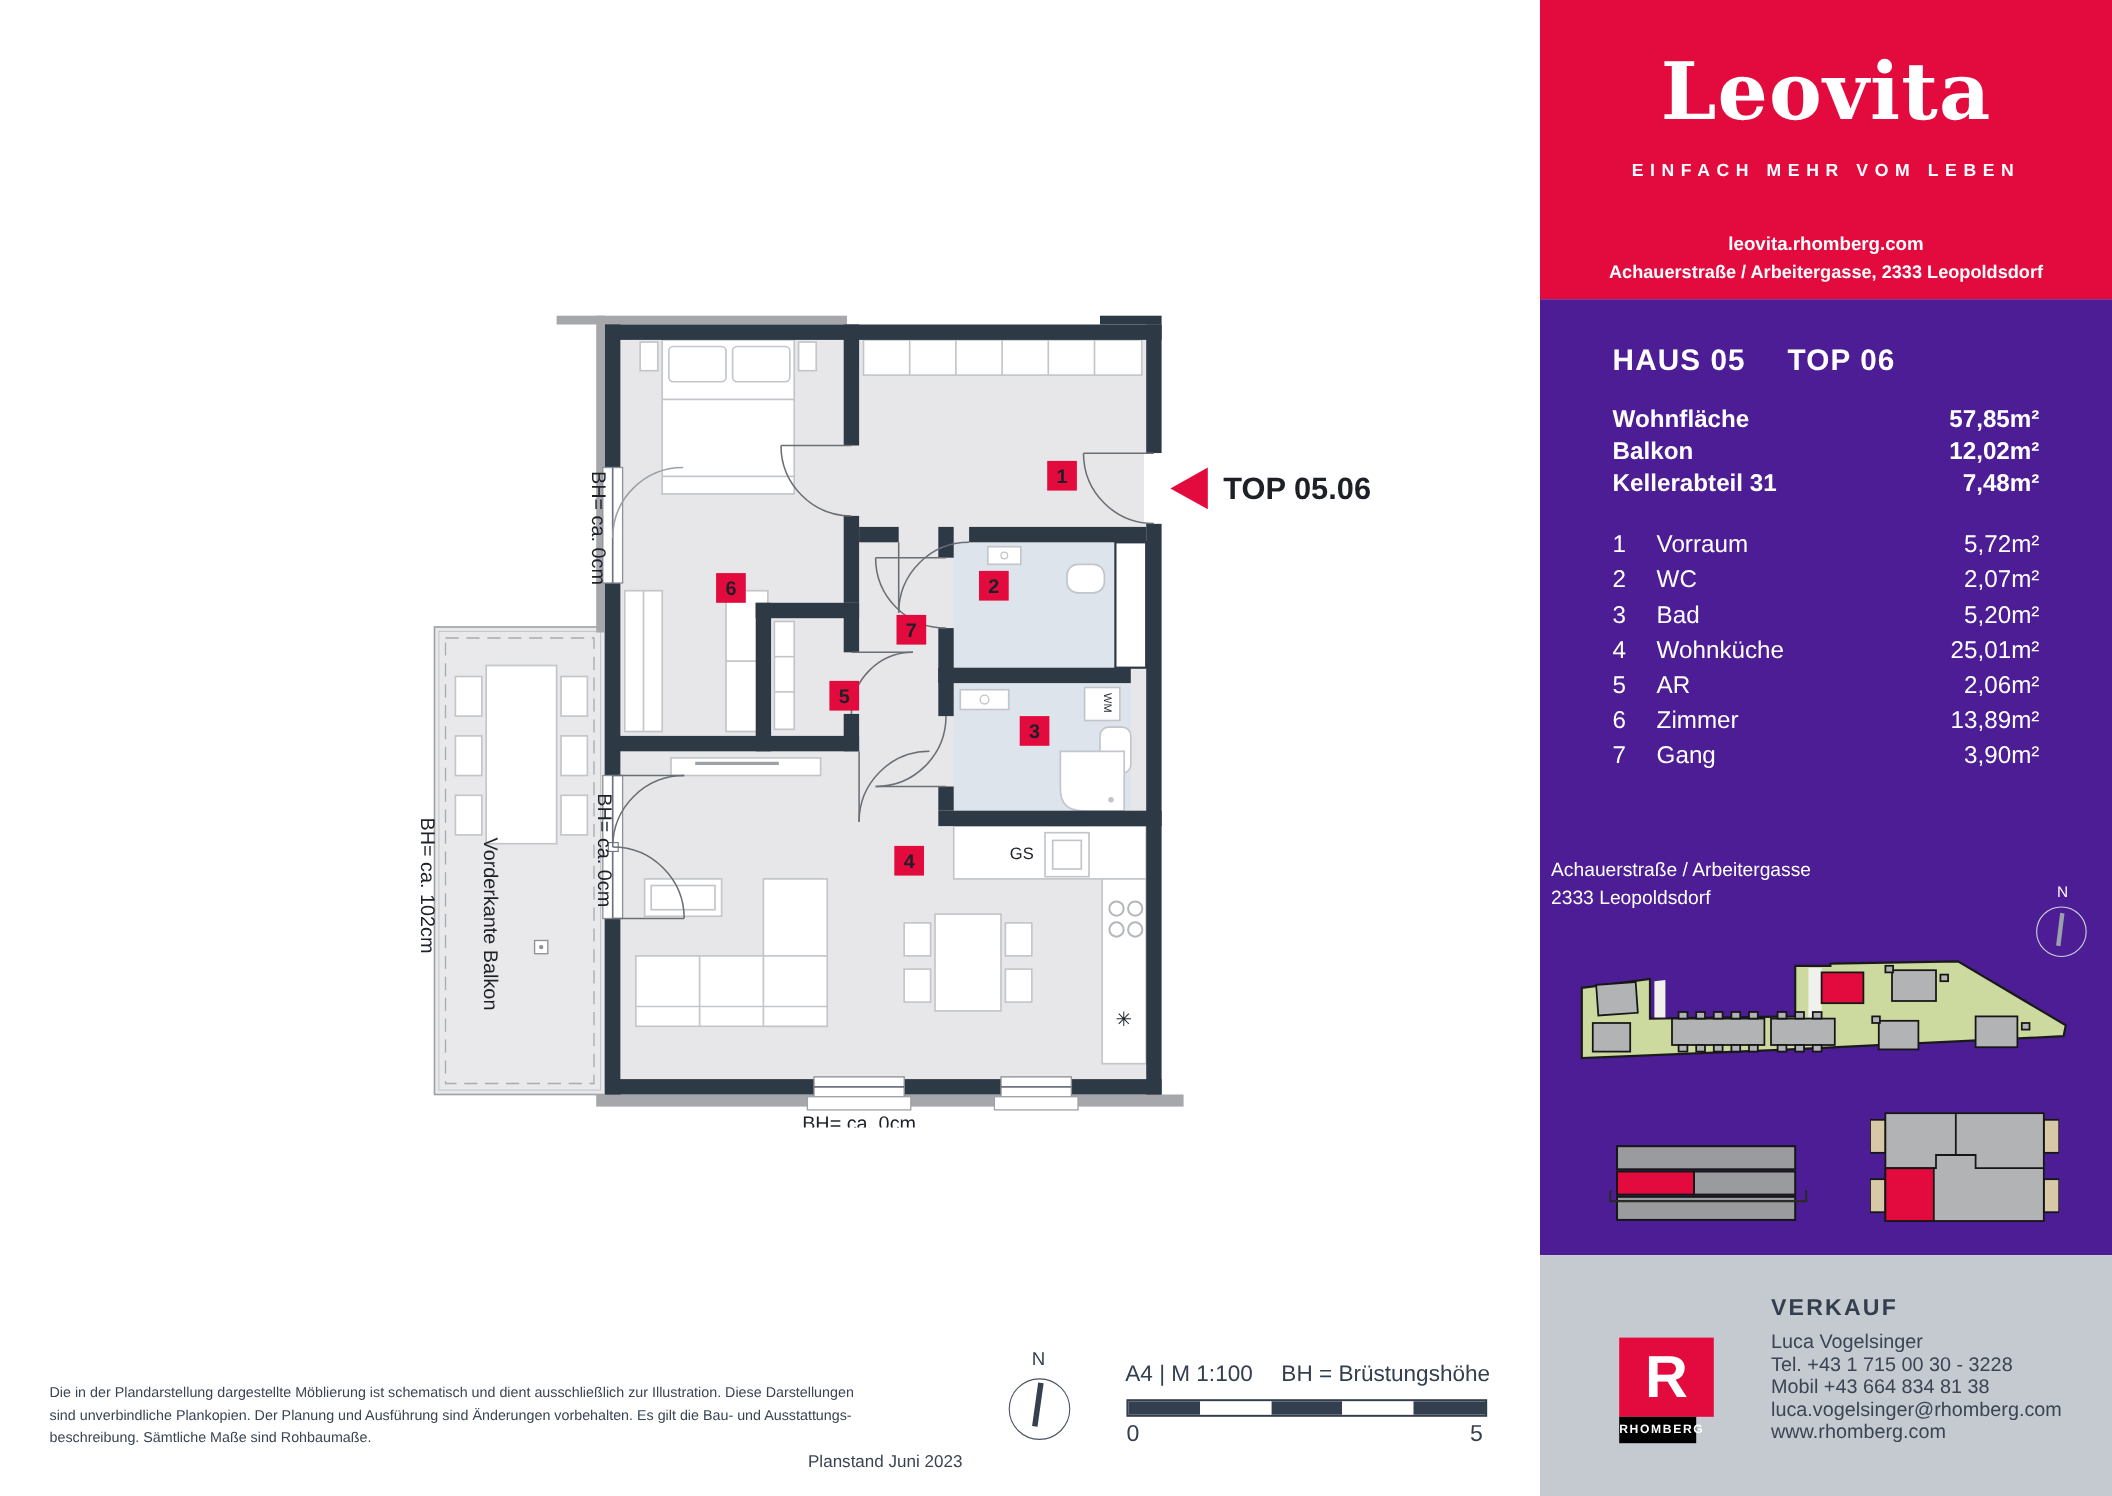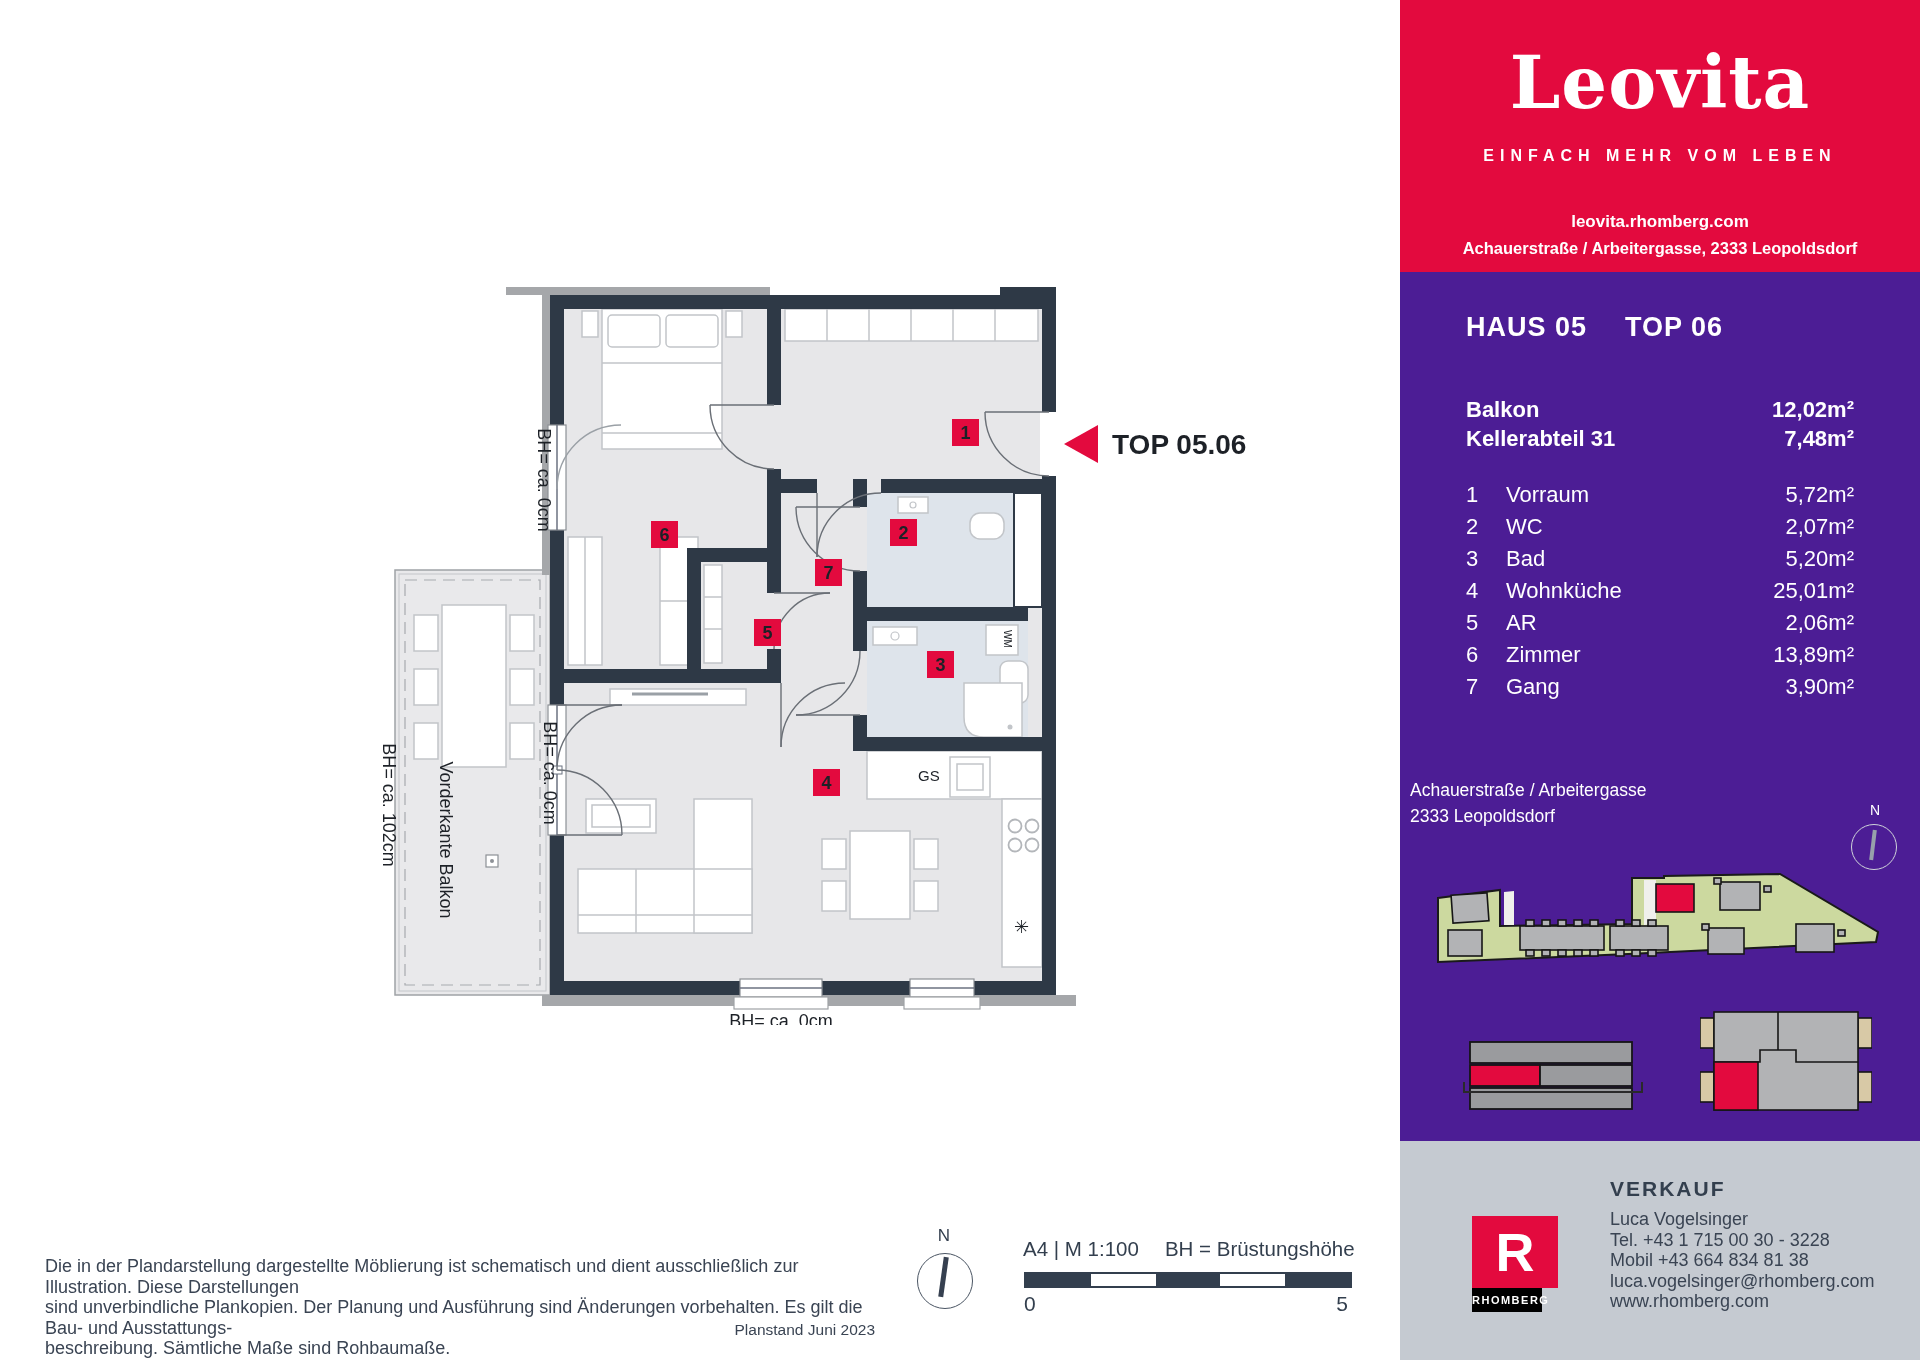--- a/index.html
+++ b/index.html
@@ -27,21 +27,21 @@
   #sb-compass .needle{position:absolute;left:24px;top:28px;width:4px;height:30px;background:#97a0ab;transform:rotate(7deg);}
   #sb-compass .nlab{position:absolute;left:0;top:0;width:56px;text-align:center;font-size:14px;}
   
   #footer{left:1400px;top:1141px;width:520px;height:219px;background:#c5cad1;}
   #rh-logo{position:absolute;left:72px;top:75px;width:86px;height:96px;}
   #rh-logo .sq{position:absolute;left:0;top:0;width:86px;height:72px;background:#e30a3e;color:#fff;text-align:center;font-weight:700;font-size:54px;line-height:72px;}
   #rh-logo .band{position:absolute;left:0;top:72px;width:70px;height:24px;background:#000000;color:#fff;font-size:11px;font-weight:700;letter-spacing:1.5px;text-align:center;line-height:24px;}
   #verkauf-h{position:absolute;left:210px;top:36px;font-size:21px;font-weight:700;letter-spacing:2px;color:#333f4e;}
   #verkauf-lines{position:absolute;left:210px;top:68px;font-size:18px;line-height:20.5px;color:#3a4453;}
   
-  #disclaimer{left:45px;top:1256px;width:830px;font-size:18px;line-height:20.5px;color:#3a4453;}
+  #disclaimer{left:45px;top:1256px;width:830px;font-size:13px;line-height:20.5px;color:#3a4453;}
   #planstand{left:45px;top:1297px;width:830px;text-align:right;font-size:15.5px;color:#3a4453;margin-top:24px;}
   
   #legend-compass{left:913px;top:1226px;width:62px;height:86px;}
   #legend-compass .nlab{position:absolute;left:0;top:0;width:62px;text-align:center;font-size:17px;color:#333f4e;}
   #legend-compass .circ{position:absolute;left:4px;top:27px;width:54px;height:54px;border:1.5px solid #4a5563;border-radius:50%;}
   #legend-compass .needle{position:absolute;left:28px;top:31px;width:5px;height:40px;background:#364050;transform:rotate(8deg);}
   #legend-title{left:1023px;top:1237px;font-size:20.5px;font-weight:400;color:#333f4e;}
   #legend-title span{margin-right:26px;}
   #scalebar{left:1024px;top:1272px;width:324px;height:12px;border:2px solid #333f4e;display:flex;}
   #scalebar span{flex:1;}
@@ -286,20 +286,21 @@
       <div id="sb-tagline">EINFACH MEHR VOM LEBEN</div>
       <div id="sb-url">leovita.rhomberg.com</div>
       <div id="sb-addr">Achauerstraße / Arbeitergasse, 2333 Leopoldsdorf</div>
     </div>
 
     <div id="sb-dark">
       <div id="haus-title">
         <span>HAUS 05</span><span>TOP 06</span>
       </div>
 
+      <div class="arearow" style="top:96px;"><span>Wohnfläche</span><span class="rowval">57,85m²</span></div>
       <div class="arearow" style="top:125px;"><span>Balkon</span><span class="rowval">12,02m²</span></div>
       <div class="arearow" style="top:154px;"><span>Kellerabteil 31</span><span class="rowval">7,48m²</span></div>
 
       <div class="roomrow" style="top:210px;">
           <span class="roomnr">1</span>
           <span class="roomname">Vorraum</span>
           <span class="rowval">5,72m²</span>
         </div>
       <div class="roomrow" style="top:242px;">
           <span class="roomnr">2</span>

